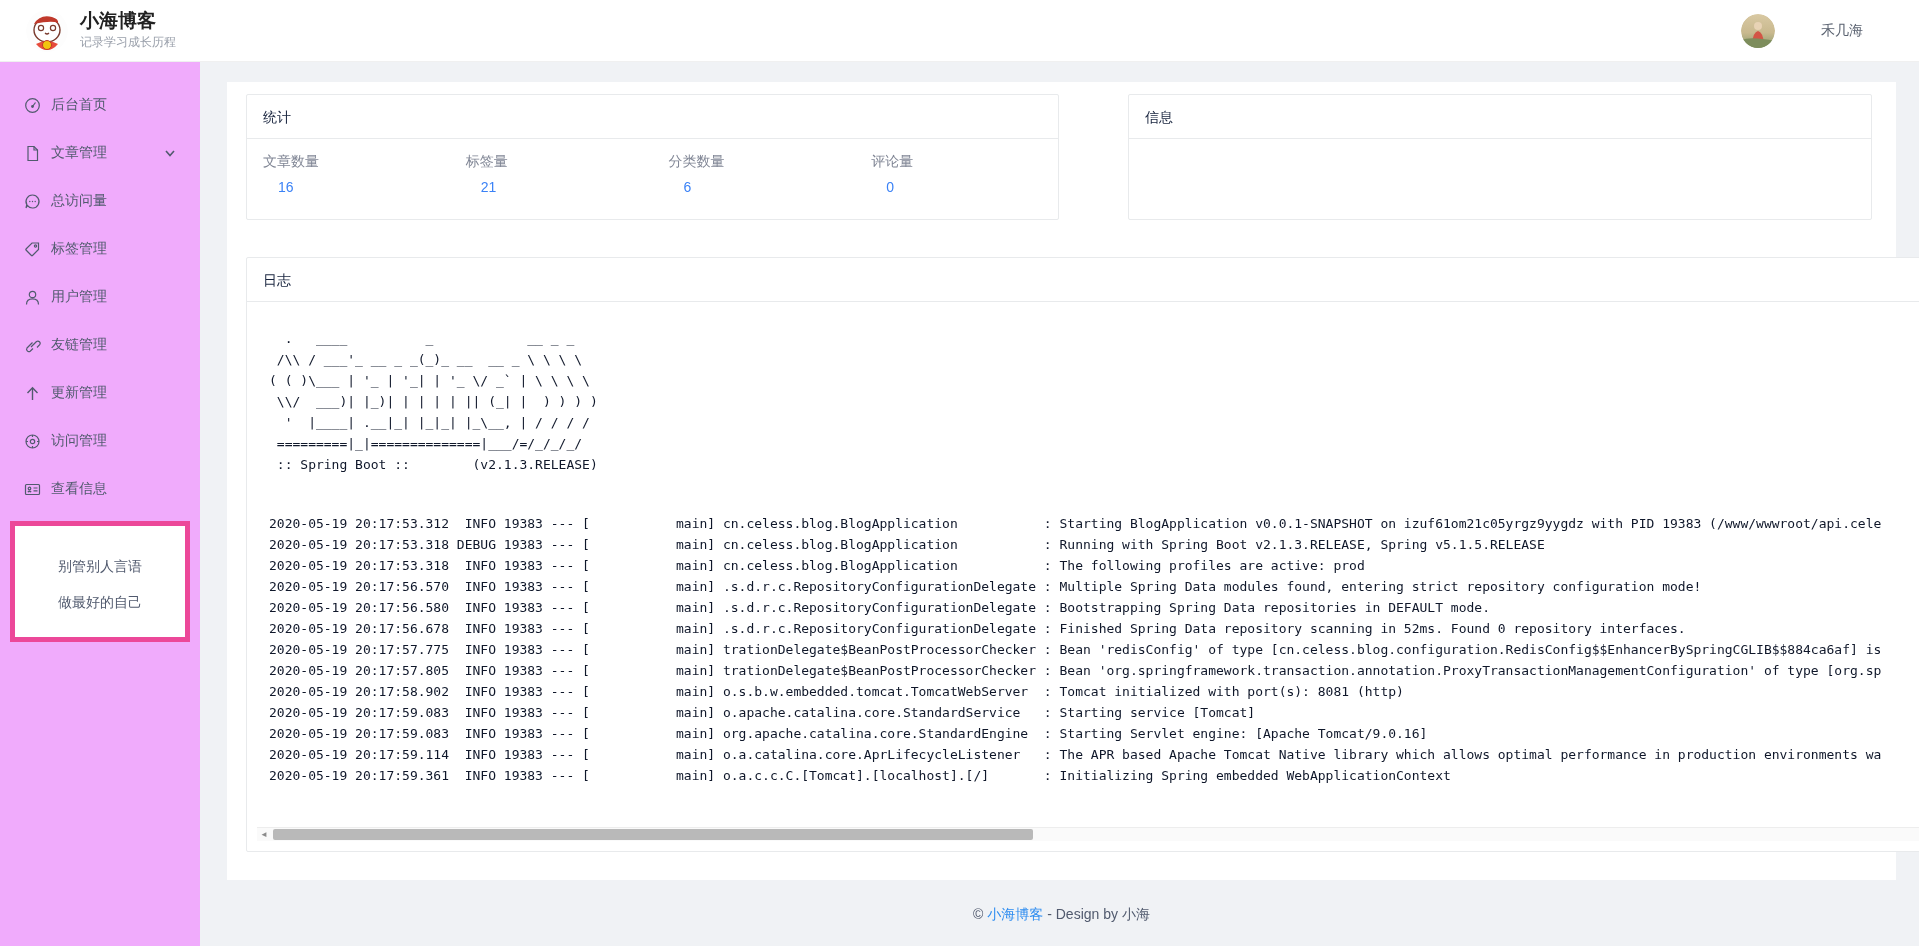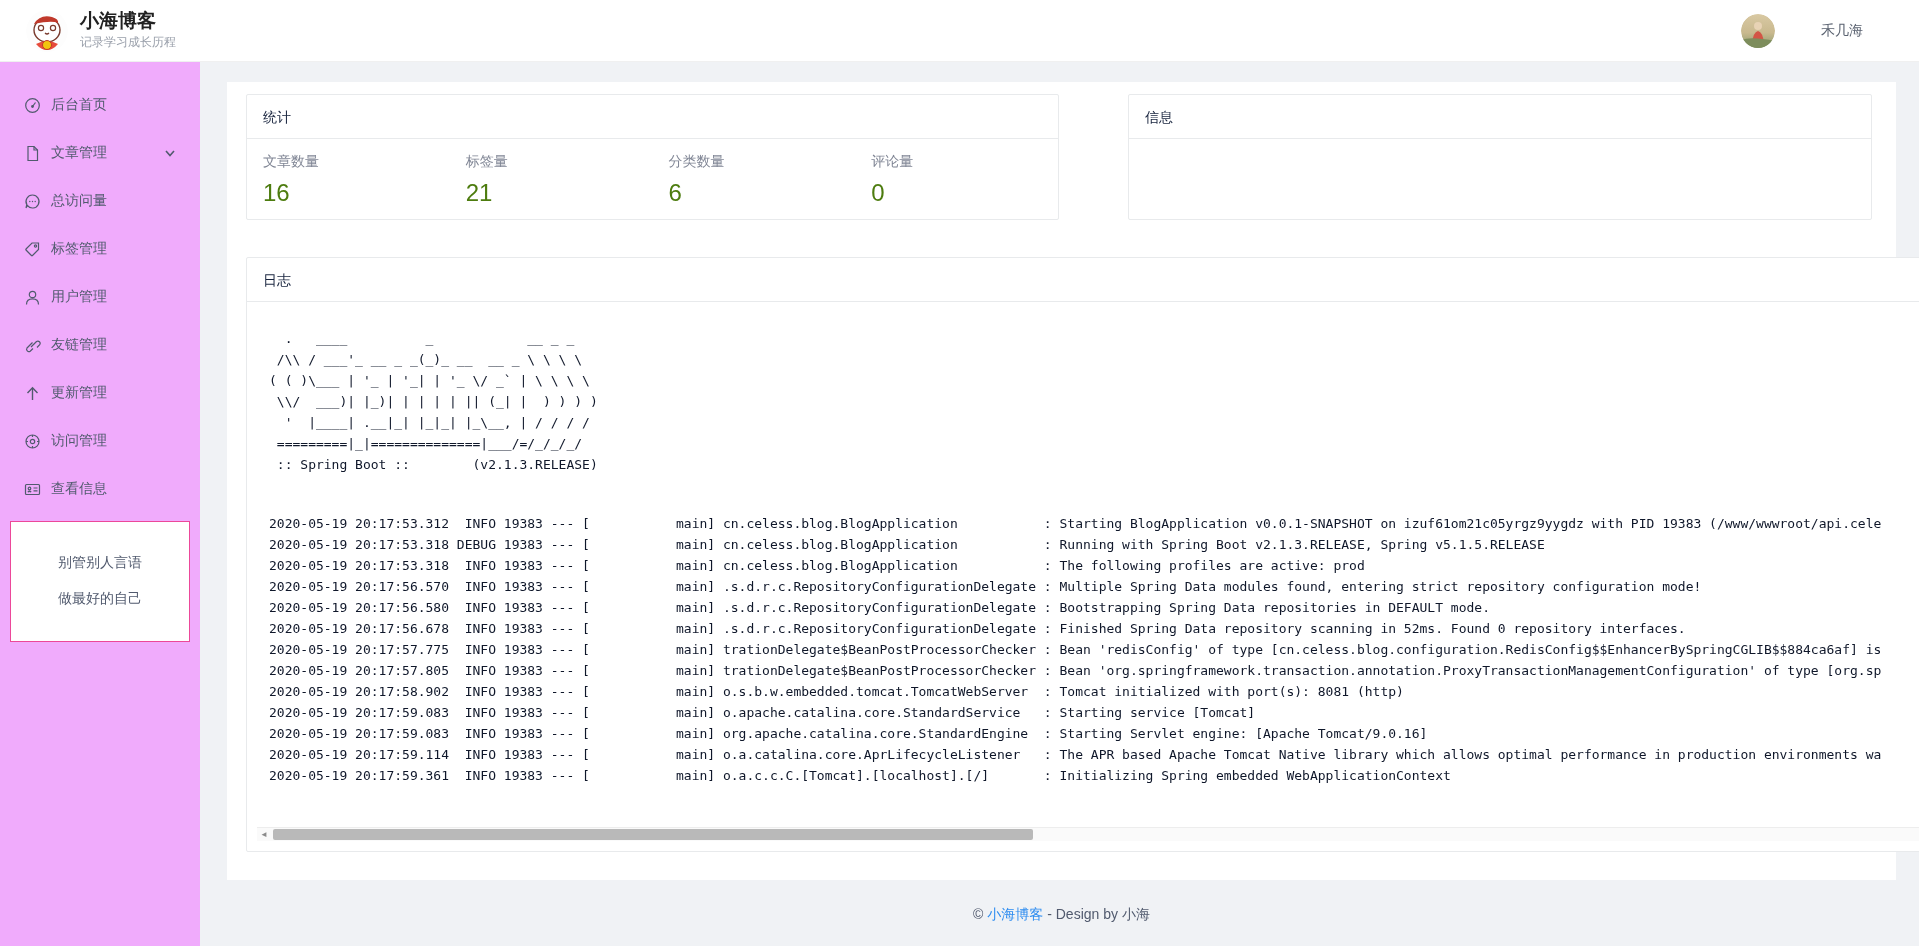--- a/index.html
+++ b/index.html
@@ -17,32 +17,32 @@
   .user { display:flex; align-items:center; margin-right:56px;gap:40px; }
   .user-avatar { width:34px; height:34px; border-radius:50%; overflow:hidden; }
   .user-name { font-size:14px; color:#5a6270; margin-left:6px; }
 
   
   .sidebar { position:absolute; left:0; top:62px; width:200px; height:884px; background:#f0abfc; padding-top:19px; }
   .menu-item { height:48px; display:flex; align-items:center; padding:0 24px; font-size:14px; color:#515a6e; cursor:pointer; position:relative; }
   .mi { width:17px; height:17px; margin-right:10px; display:inline-flex; align-items:center; justify-content:center; }
   .mi svg { width:17px; height:17px; }
   .chev { position:absolute; right:24px; top:17px; width:12px; height:12px; }
-  .motto-box { margin:8px 10px 0 10px; border:1px solid #ec4899; background:#fff; height:121px; text-align:center; padding-top:22px; }
+  .motto-box { margin:8px 10px 0 10px; border:5px solid #ec4899; background:#fff; height:121px; text-align:center; padding-top:22px; }
   .motto-box div { font-size:14px; color:#515a6e; line-height:36px; }
 
   
   .main-panel { position:absolute; left:227px; top:82px; width:1669px; height:798px; background:#fff;padding-left:23px; }
 
   .card { position:absolute; background:#fff; border:1px solid #e8eaec; border-radius:2px; }
   .card-head { height:44px; line-height:44px; padding:0 16px; border-bottom:1px solid #e8eaec; font-size:14px; color:#17233d; position:relative; }
   .card-body { display:flex; padding:14px 0 0 0; }
   .stat-col { flex:1; padding-left:16px; }
   .stat-label { font-size:14px; color:#808695; }
-  .stat-value { font-size:24px; color:#4d7c0f; margin-top:8px; }
+  .stat-value { font-size:14px; color:#3b82f6; margin-top:8px;margin-left:15px; }
 
   .card-stats { left:19px; top:12px; width:813px; height:126px; }
   .card-info  { left:901px; top:12px; width:744px; height:126px; }
   .card-log   { left:19px; top:175px; width:1824px; height:595px; }
 
   .refresh-btn { position:absolute; right:14px; top:11px; width:22px; height:22px; cursor:pointer; }
 
   
   .log-view { position:absolute; left:10px; top:54px; right:10px; bottom:10px; background:#fff; overflow:hidden; }
   .log-content { position:absolute; left:12px; top:16px; right:16px; bottom:16px; overflow:hidden; }

